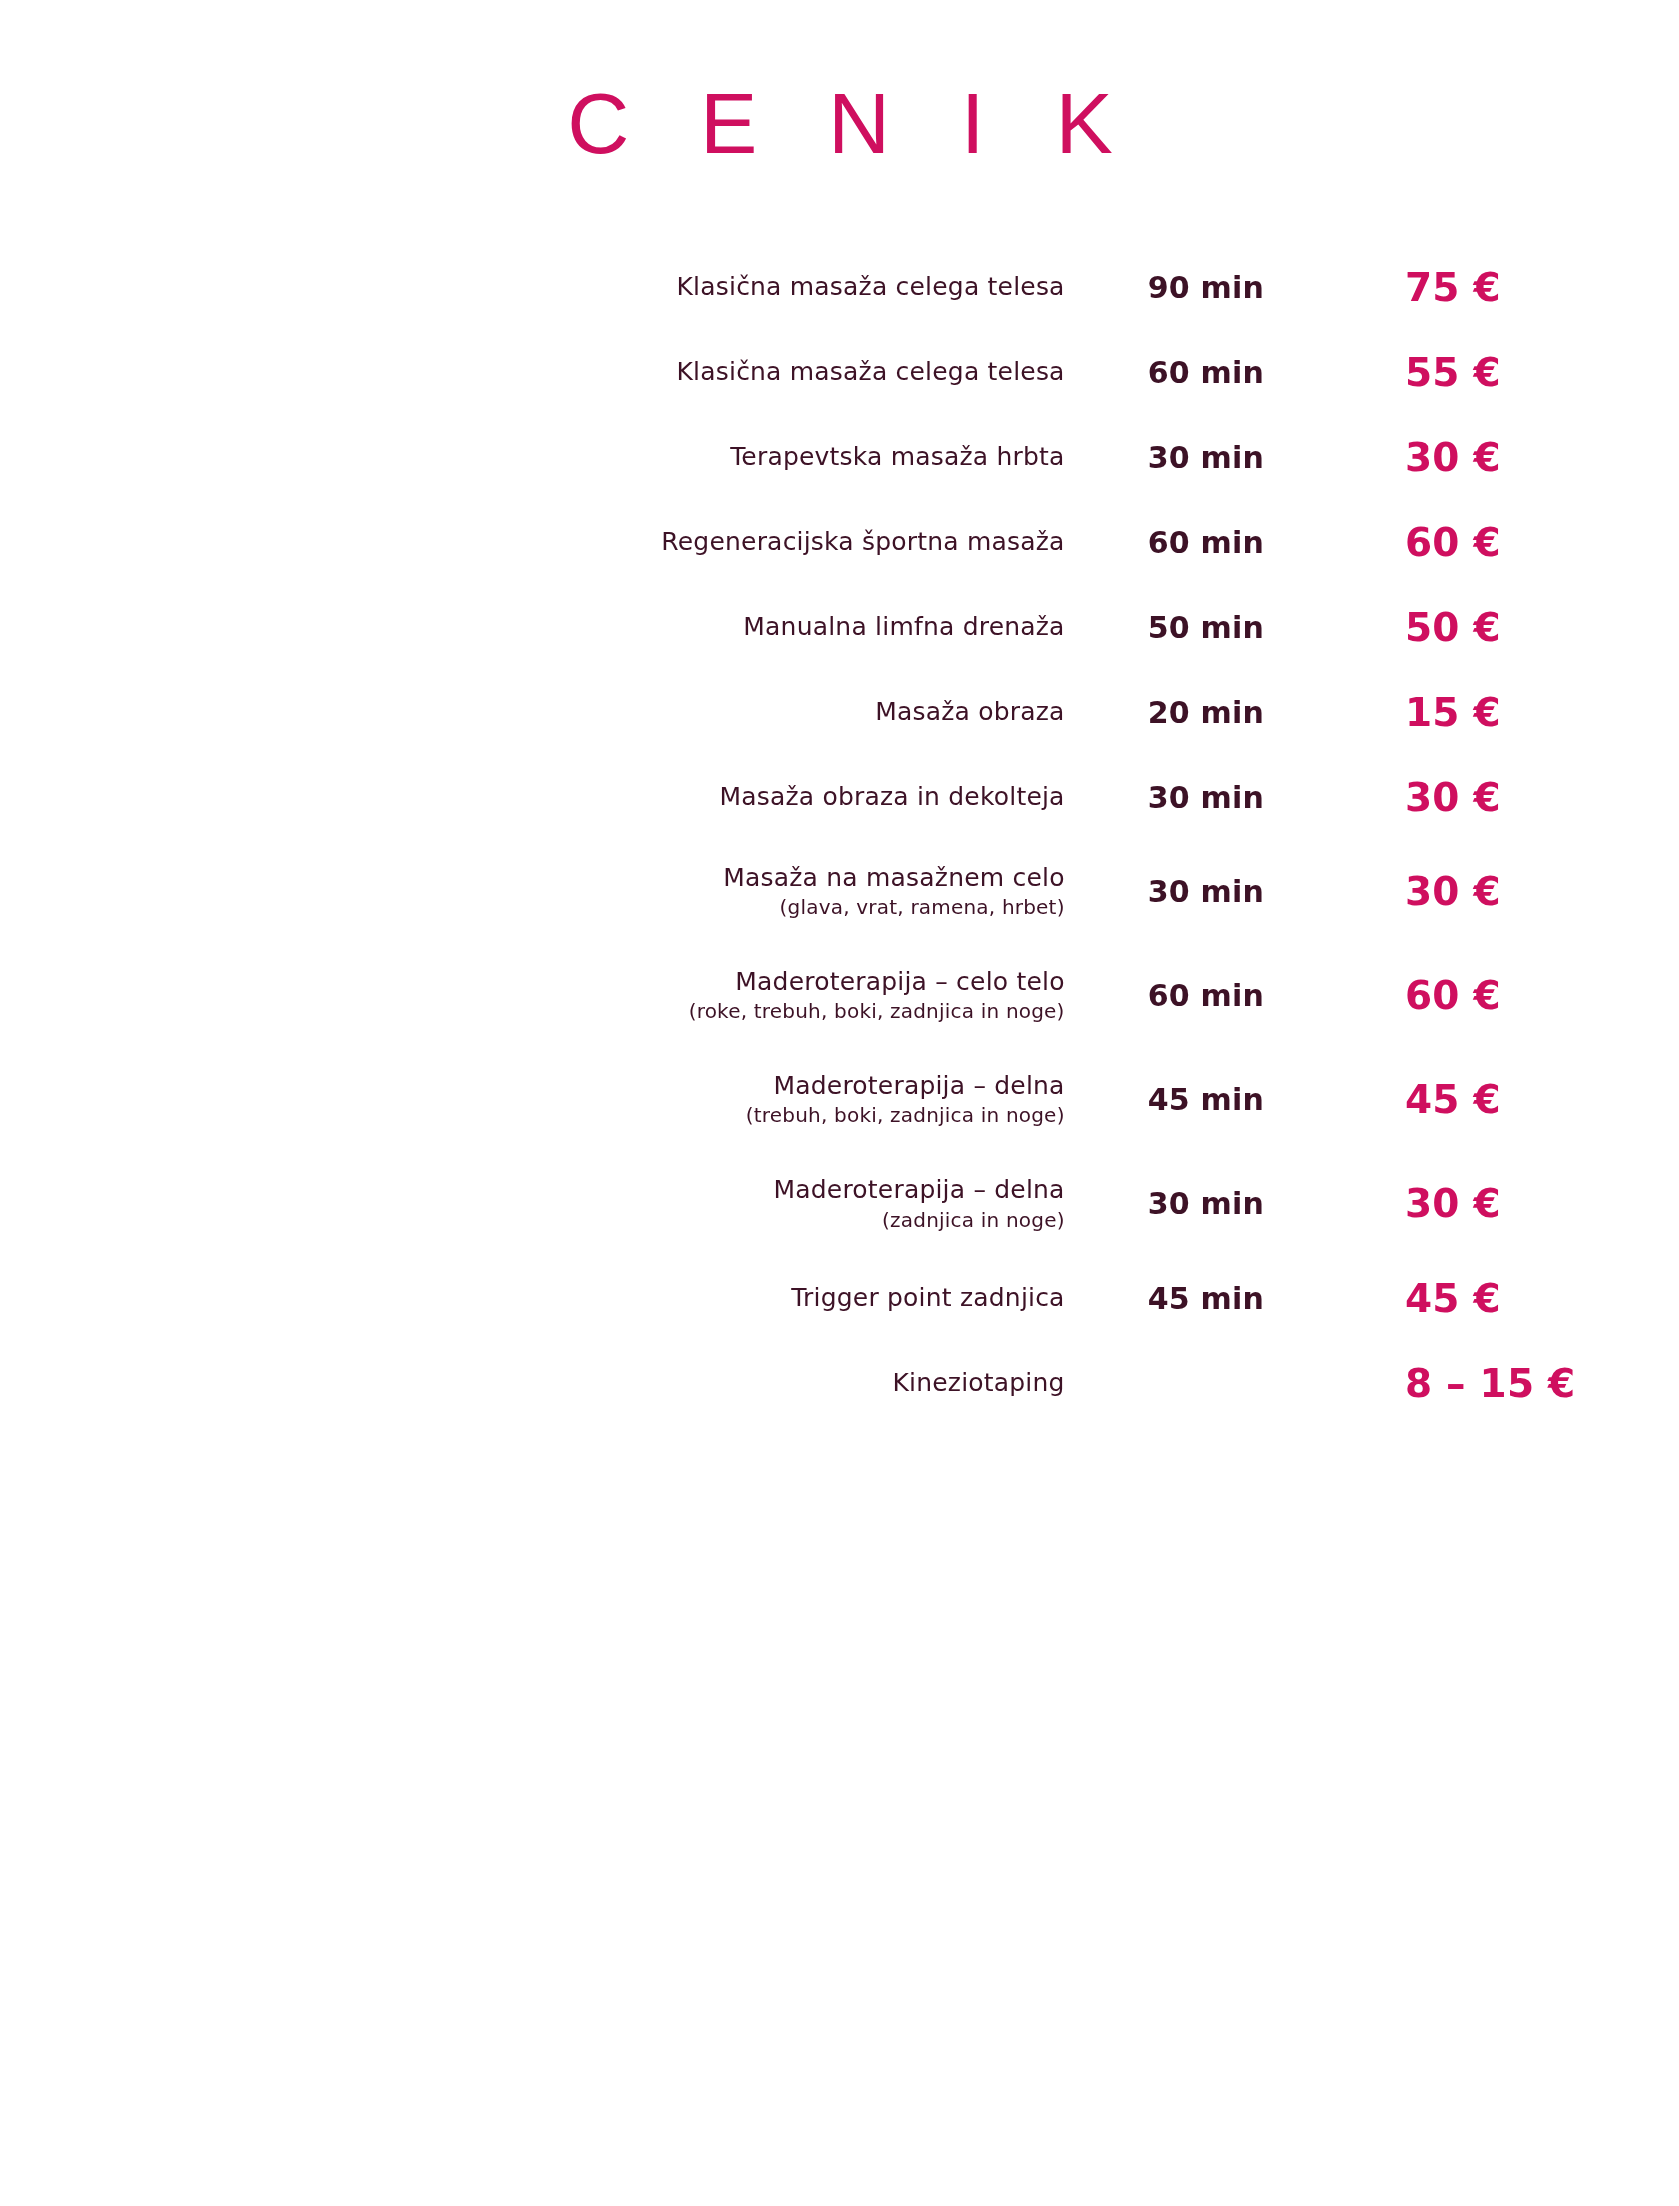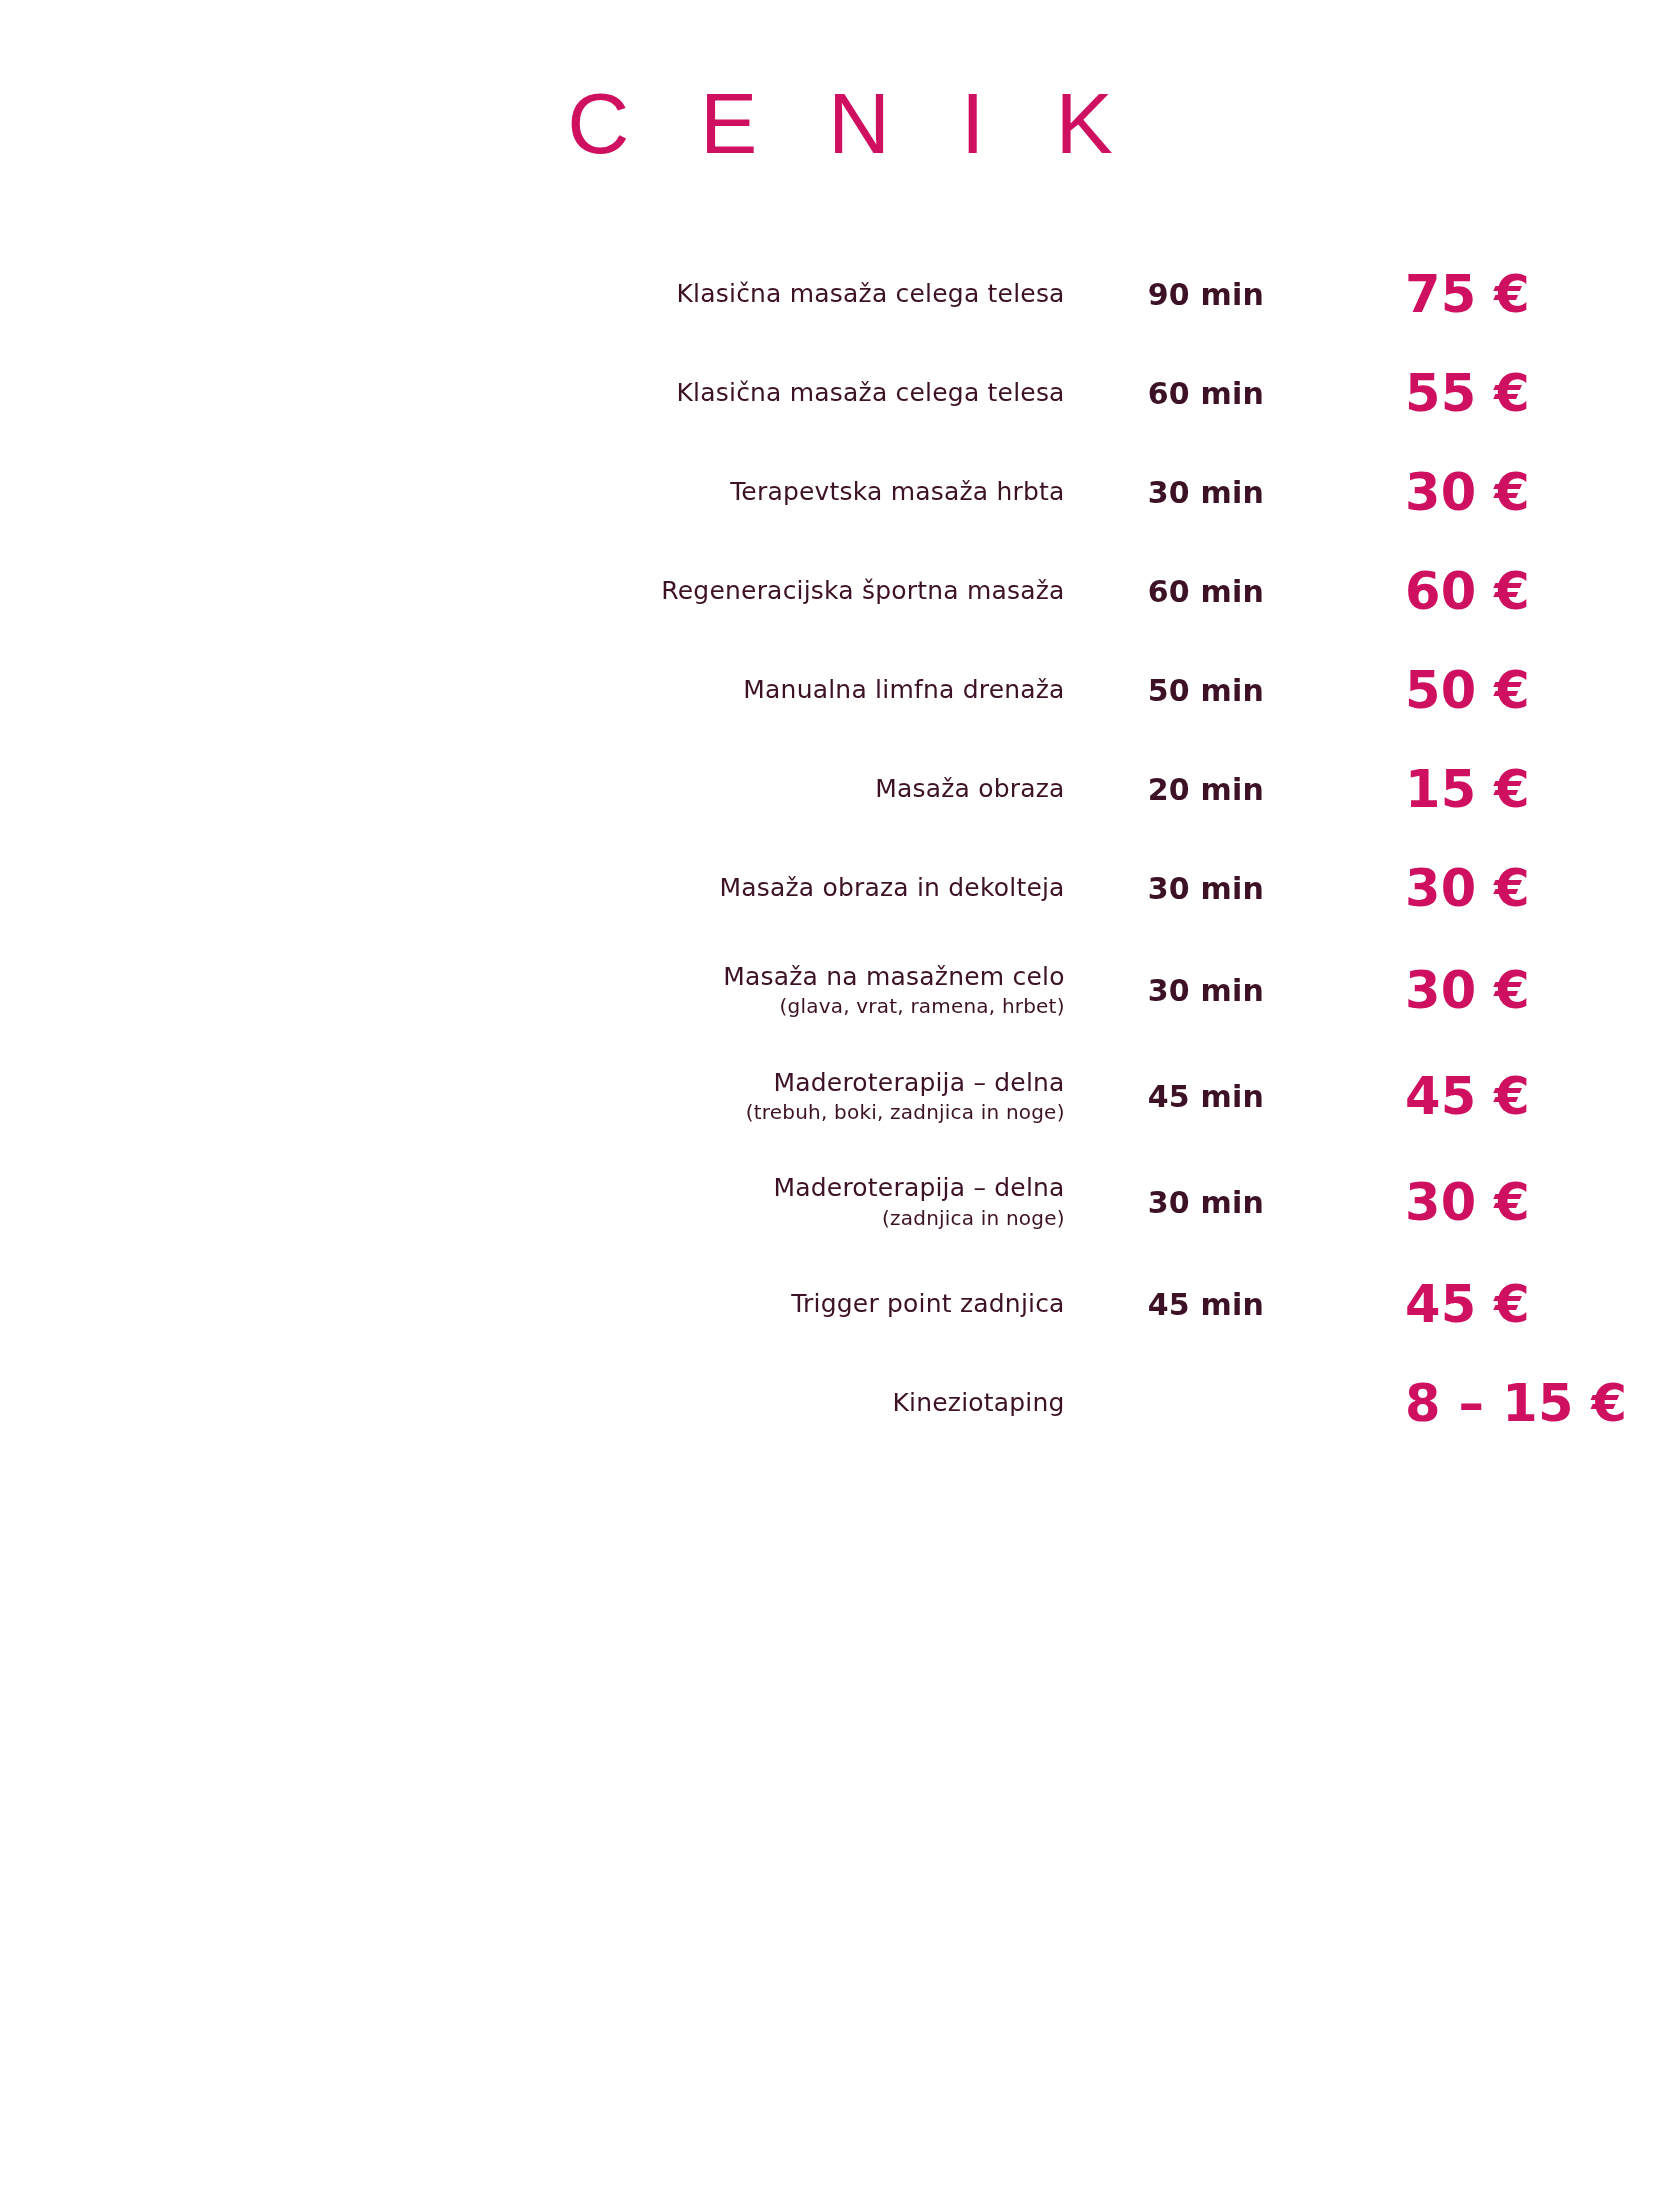--- a/index.html
+++ b/index.html
@@ -92,21 +92,21 @@
   }
 
   .duration {
     font-size: 30px;
     font-weight: 700;
     color: #3d1226;
     letter-spacing: 0.2px;
   }
 
   .price {
-    font-size: 51px;
+    font-size: 39px;
     font-weight: 700;
     color: #cf0f5f;
     letter-spacing: 0.2px;
   }
 
   .row-simple td {
     padding-top: 20px;
     padding-bottom: 20px;
   }
   .row-two-line td {
@@ -215,20 +215,32 @@
           <span class="service-sub">(glava, vrat, ramena, hrbet)</span>
         </td>
         <td class="col-duration">
           <span class="duration">30 min</span>
         </td>
         <td class="col-price">
           <span class="price">30 €</span>
         </td>
       </tr>
 
+      <tr class="row-two-line">
+        <td class="col-service">
+          <span class="service-main">Maderoterapija – celo telo</span>
+          <span class="service-sub">(roke, trebuh, boki, zadnjica in noge)</span>
+        </td>
+        <td class="col-duration">
+          <span class="duration">60 min</span>
+        </td>
+        <td class="col-price">
+          <span class="price">60 €</span>
+        </td>
+      </tr>
 
       <tr class="row-two-line">
         <td class="col-service">
           <span class="service-main">Maderoterapija – delna</span>
           <span class="service-sub">(trebuh, boki, zadnjica in noge)</span>
         </td>
         <td class="col-duration">
           <span class="duration">45 min</span>
         </td>
         <td class="col-price">

